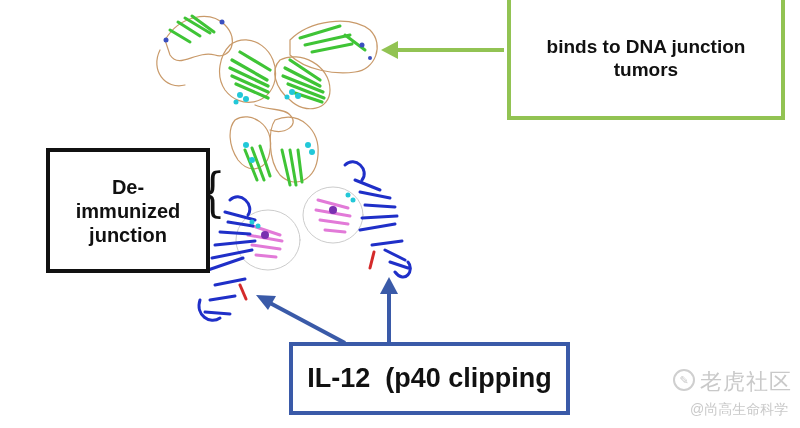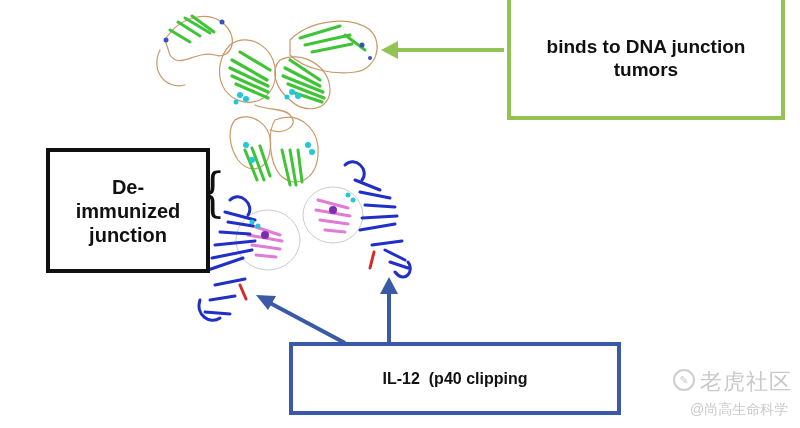--- a/index.html
+++ b/index.html
@@ -1,20 +1,20 @@
 <!DOCTYPE html>
 <html><head>
 <meta charset="utf-8">
 <style>
   html, body { margin:0; padding:0; background:#ffffff; }
   body { width:800px; height:428px; position:relative; overflow:hidden; font-family:"Liberation Sans", sans-serif; }
   .box { position:absolute; box-sizing:border-box; display:flex; align-items:center; justify-content:center; text-align:center; font-weight:bold; color:#111; background:#fff; }
   .green-box { left:507px; top:-4px; width:278px; height:124px; border:4px solid #92c353; font-size:19px; line-height:23px; }
   .black-box { left:18px; top:148px; width:164px; height:125px; border:4px solid #111; font-size:20px; line-height:24px;margin-left:28px; }
-  .blue-box  { left:289px; top:342px; width:332px; height:73px; border:4px solid #3a5aa8; font-size:16px; line-height:25px; }
+  .blue-box  { left:289px; top:342px; width:281px; height:73px; border:4px solid #3a5aa8; font-size:27px; line-height:25px; }
   .line { display:block; white-space:nowrap; }
   svg.overlay { position:absolute; left:0; top:0; }
   .brace { position:absolute; left:196px; top:166px; font-family:"DejaVu Serif", serif; font-size:52px; line-height:52px; color:#111; transform:scaleX(0.8); }
   .wm { position:absolute; color:#c9c9c9; }
   .wm-logo { left:673px; top:369px; width:22px; height:22px; border:2px solid #cfcfcf; border-radius:50%; box-sizing:border-box; font-size:11px; display:flex; align-items:center; justify-content:center; }
   .wm-title { left:700px; top:367px; font-size:22px; letter-spacing:1px;text-align:right; }
   .wm-sub { left:690px; top:401px; font-size:14px; }
 </style>
 </head>
 <body>

